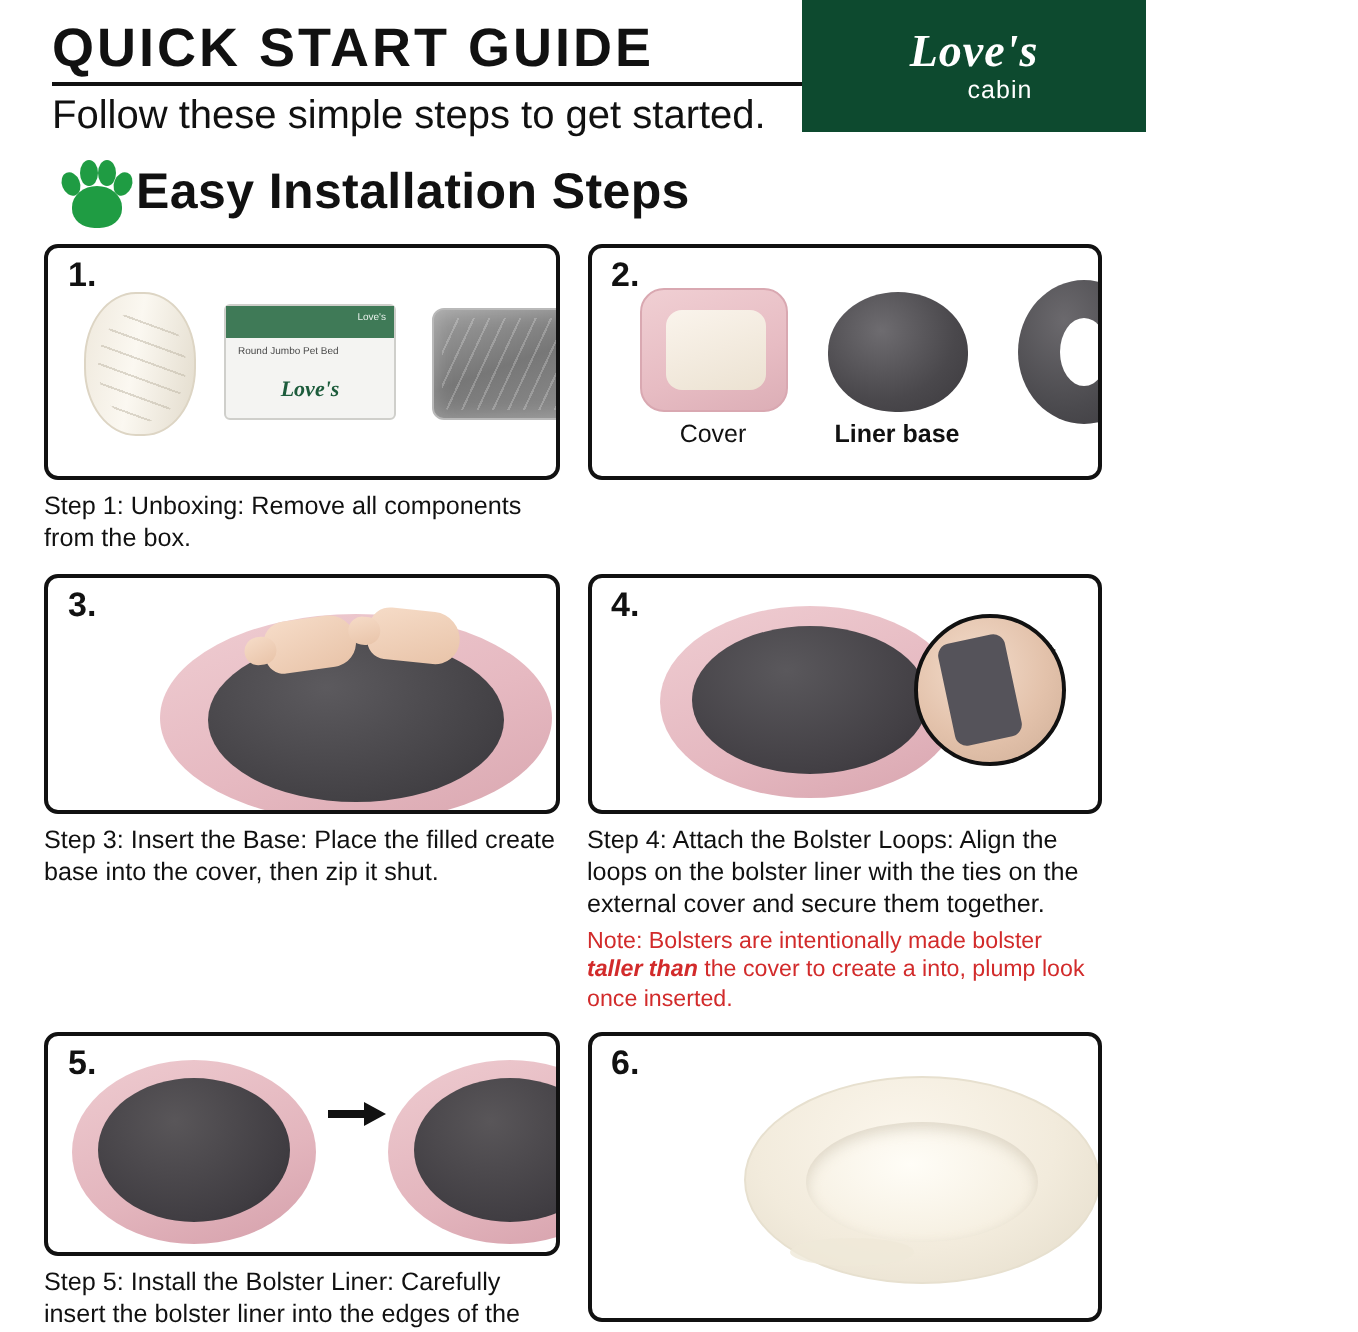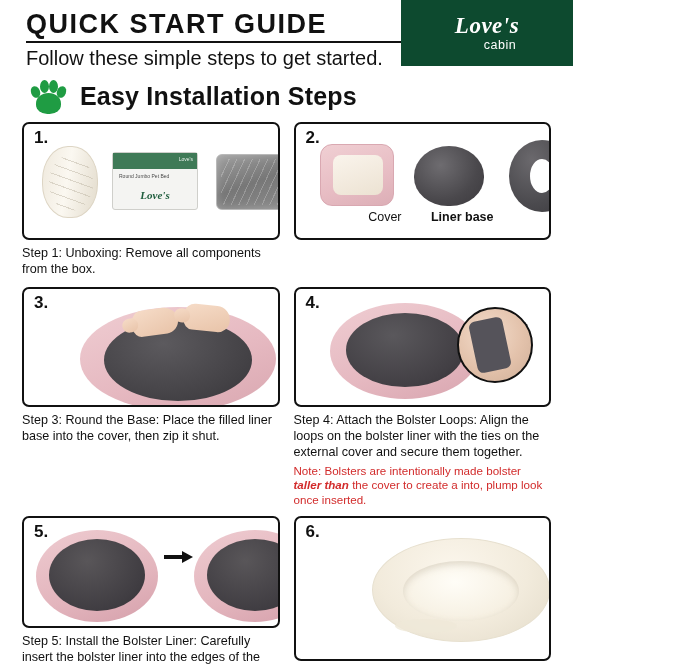--- a/index.html
+++ b/index.html
@@ -68,21 +68,20 @@
     font-size: 12.5px;
     letter-spacing: .5px;
     margin-top: 1px;
     margin-left: 26px;
   }
 
   
   .section-title-row {
     display: flex;
     align-items: center;
-    gap: 12px;
     padding: 10px 0 6px 28px;
   }
   .paw {
     width: 40px;
     height: 40px;
     position: relative;
     flex: 0 0 auto;
   }
   .paw .pad {
     position: absolute;
@@ -200,21 +199,21 @@
     position:absolute; inset:4px;
     background: repeating-linear-gradient(115deg, rgba(255,255,255,.22) 0 1px, rgba(0,0,0,0) 1px 7px);
     border-radius:4px;
   }
 
   
   .item-lbl {
     position: absolute;
     font-size: 12.5px;
     color: #111;
-    text-align: right;
+    text-align: center;
     width: 90px;
   }
   .cover-sq {
     position: absolute;
     width: 74px; height: 62px;
     background: linear-gradient(160deg,#f0cfd3 0%,#e7bcc3 60%,#dcaeb6 100%);
     border-radius: 12px;
     border: 1px solid #d9a8b1;
   }
   .cover-sq:after{
@@ -407,21 +406,21 @@
         <div class="card" style="height:120px;">
           <div class="card-num">3.</div>
           <div class="scene">
             <div class="bed-open">
               <div class="inner"></div>
             </div>
             <div class="hand" style="left:108px; top:20px; transform:rotate(-8deg);"></div>
             <div class="hand" style="left:160px; top:16px; transform:rotate(6deg);"></div>
           </div>
         </div>
-        <div class="caption">Step 3: Round the Base: Place the filled liner base into the cover, then zip it shut.</div>
+        <div class="caption">Step 3: Insert the Base: Place the filled create base into the cover, then zip it shut.</div>
       </div>
 
       <div class="col">
         <div class="card" style="height:120px;">
           <div class="card-num">4.</div>
           <div class="scene">
             <div class="bed4">
               <div class="inner4"></div>
             </div>
             <svg class="dots-arrow" viewBox="0 0 70 40">

